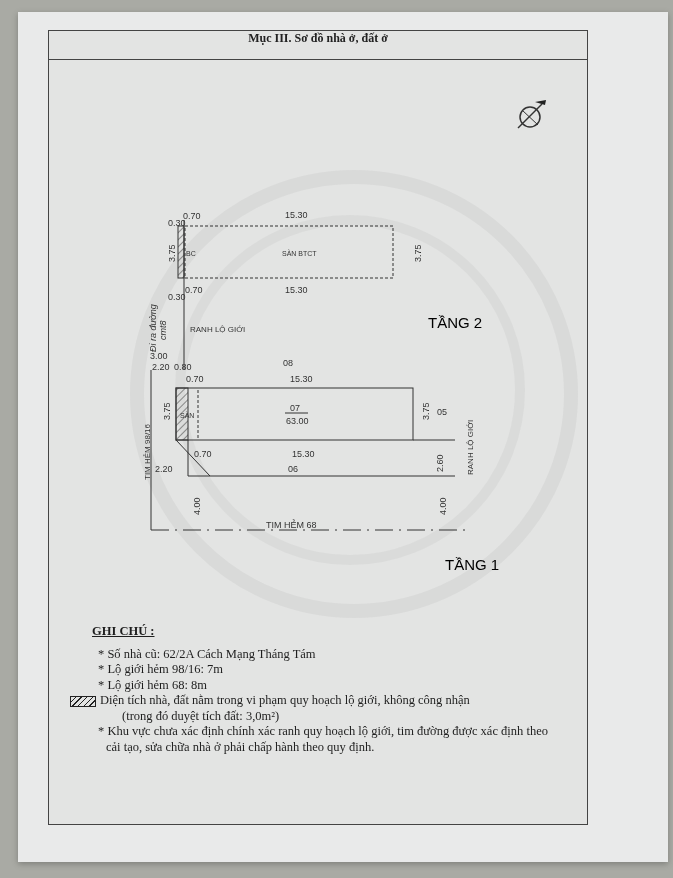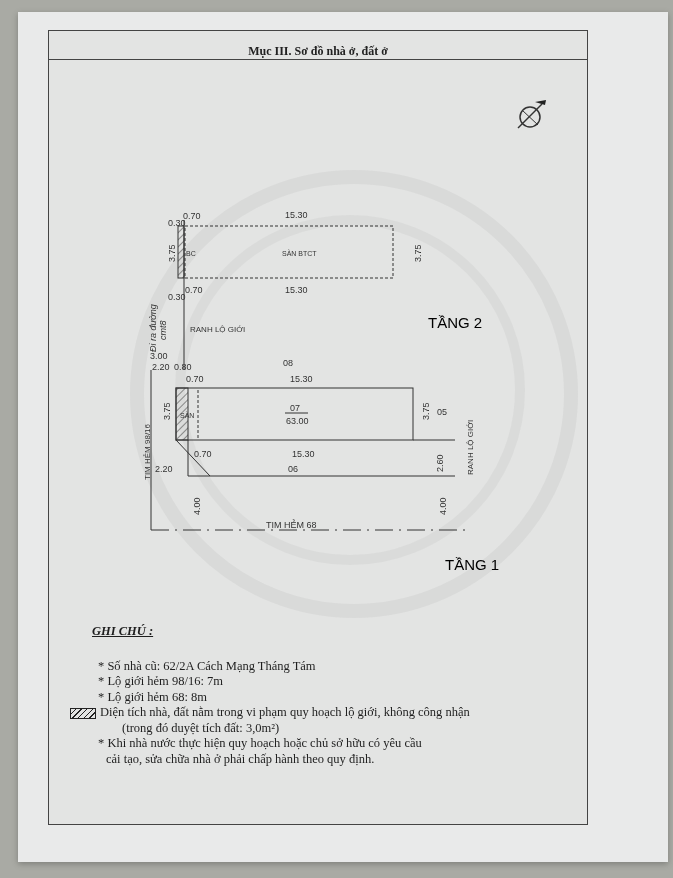--- a/index.html
+++ b/index.html
@@ -1,26 +1,26 @@
 <!DOCTYPE html>
 <html><head>
 <meta charset="utf-8">
 <style>
   html,body{margin:0;padding:0;}
   body{width:673px;height:878px;background:#a9aaa4;position:relative;overflow:hidden;font-family:"Liberation Serif",serif;}
   .page{position:absolute;left:18px;top:12px;width:650px;height:850px;background:#e9eaea;box-shadow:0 2px 6px rgba(0,0,0,.25);}
   .frame{position:absolute;left:48px;top:30px;width:538px;height:793px;border:1px solid #444;background:#e3e4e3;}
-  .header{position:absolute;left:0;top:0;right:0;height:28px;border-bottom:1px solid #444;display:flex;align-items:flex-end;justify-content:center;}
+  .header{position:absolute;left:0;top:0;right:0;height:28px;border-bottom:1px solid #444;display:flex;align-items:flex-start;justify-content:center;}
   .header span{font-weight:bold;font-size:12px;color:#222;}
   .seal{position:absolute;left:130px;top:170px;width:420px;height:420px;border-radius:50%;border:14px solid rgba(150,150,150,.12);}
   .seal2{position:absolute;left:175px;top:215px;width:330px;height:330px;border-radius:50%;border:10px solid rgba(150,150,150,.1);}
   svg.plan{position:absolute;left:0;top:0;}
   .dim{font-family:"Liberation Sans",sans-serif;font-size:9px;fill:#333;}
   .notes{position:absolute;left:92px;top:624px;width:570px;font-size:12.5px;color:#1e1e1e;line-height:15.5px;}
-  .notes .title{font-weight:bold;text-decoration:underline;margin-bottom:19px;font-style:italic;}
+  .notes .title{font-weight:bold;text-decoration:underline;margin-bottom:7px;}
   .notes .row{white-space:nowrap;}
   .ind1{padding-left:6px;}
   .ind2{padding-left:30px;}
   .ind3{padding-left:14px;}
   .hatch{display:inline-block;width:24px;height:9px;border:1px solid #222;margin-left:-22px;margin-right:4px;vertical-align:middle;background:repeating-linear-gradient(135deg,transparent 0 3px,#222 3px 4px);}
   .label-floor{position:absolute;font-family:"Liberation Sans",sans-serif;color:#333;font-size:15px;}
 </style>
 </head>
 <body>
 
@@ -106,15 +106,15 @@
   <text class="label-floor" x="445" y="570">TẦNG 1</text>
 </svg>
 
 <div class="notes">
   <div class="title">GHI CHÚ :</div>
   <div class="row ind1">* Số nhà cũ: 62/2A Cách Mạng Tháng Tám</div>
   <div class="row ind1">* Lộ giới hẻm 98/16: 7m</div>
   <div class="row ind1">* Lộ giới hẻm 68: 8m</div>
   <div class="row"><span class="hatch"></span><span>Diện tích nhà, đất nằm trong vi phạm quy hoạch lộ giới, không công nhận</span></div>
   <div class="row ind2">(trong đó duyệt tích đất: 3,0m²)</div>
-  <div class="row ind1">* Khi nhà nước thực hiện quy hoạch hoặc chủ sở hữu có yêu cầu</div>
+  <div class="row ind1">* Khu vực chưa xác định chính xác ranh quy hoạch lộ giới, tim đường được xác định theo</div>
   <div class="row ind3">cải tạo, sửa chữa nhà ở phải chấp hành theo quy định.</div>
 </div>
 
 </body></html>

